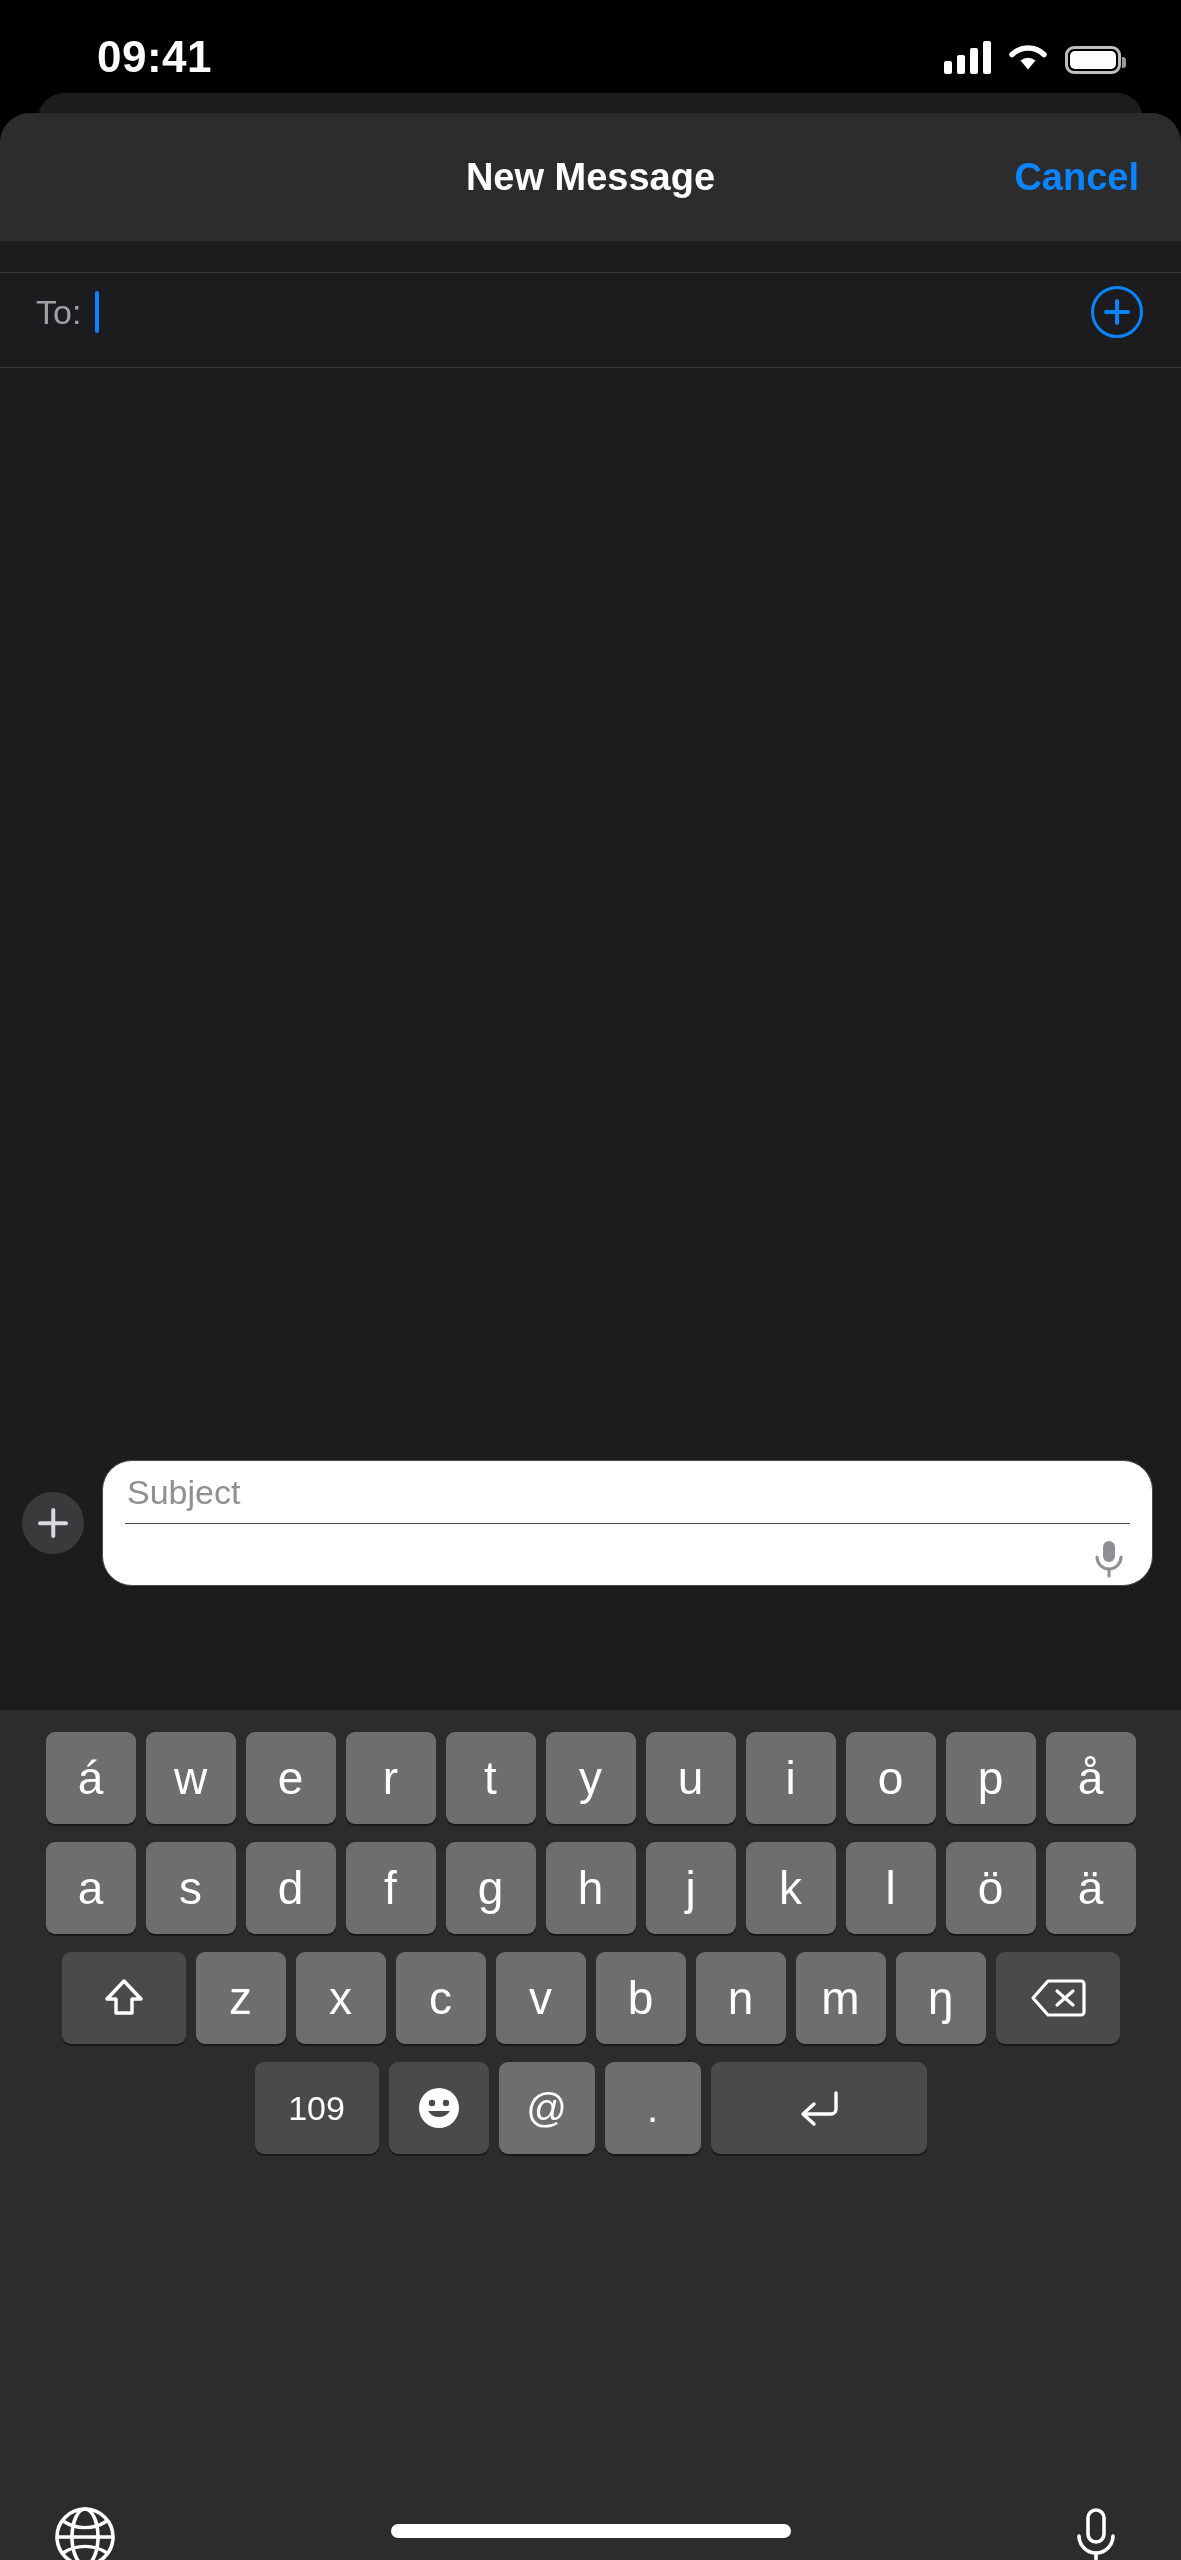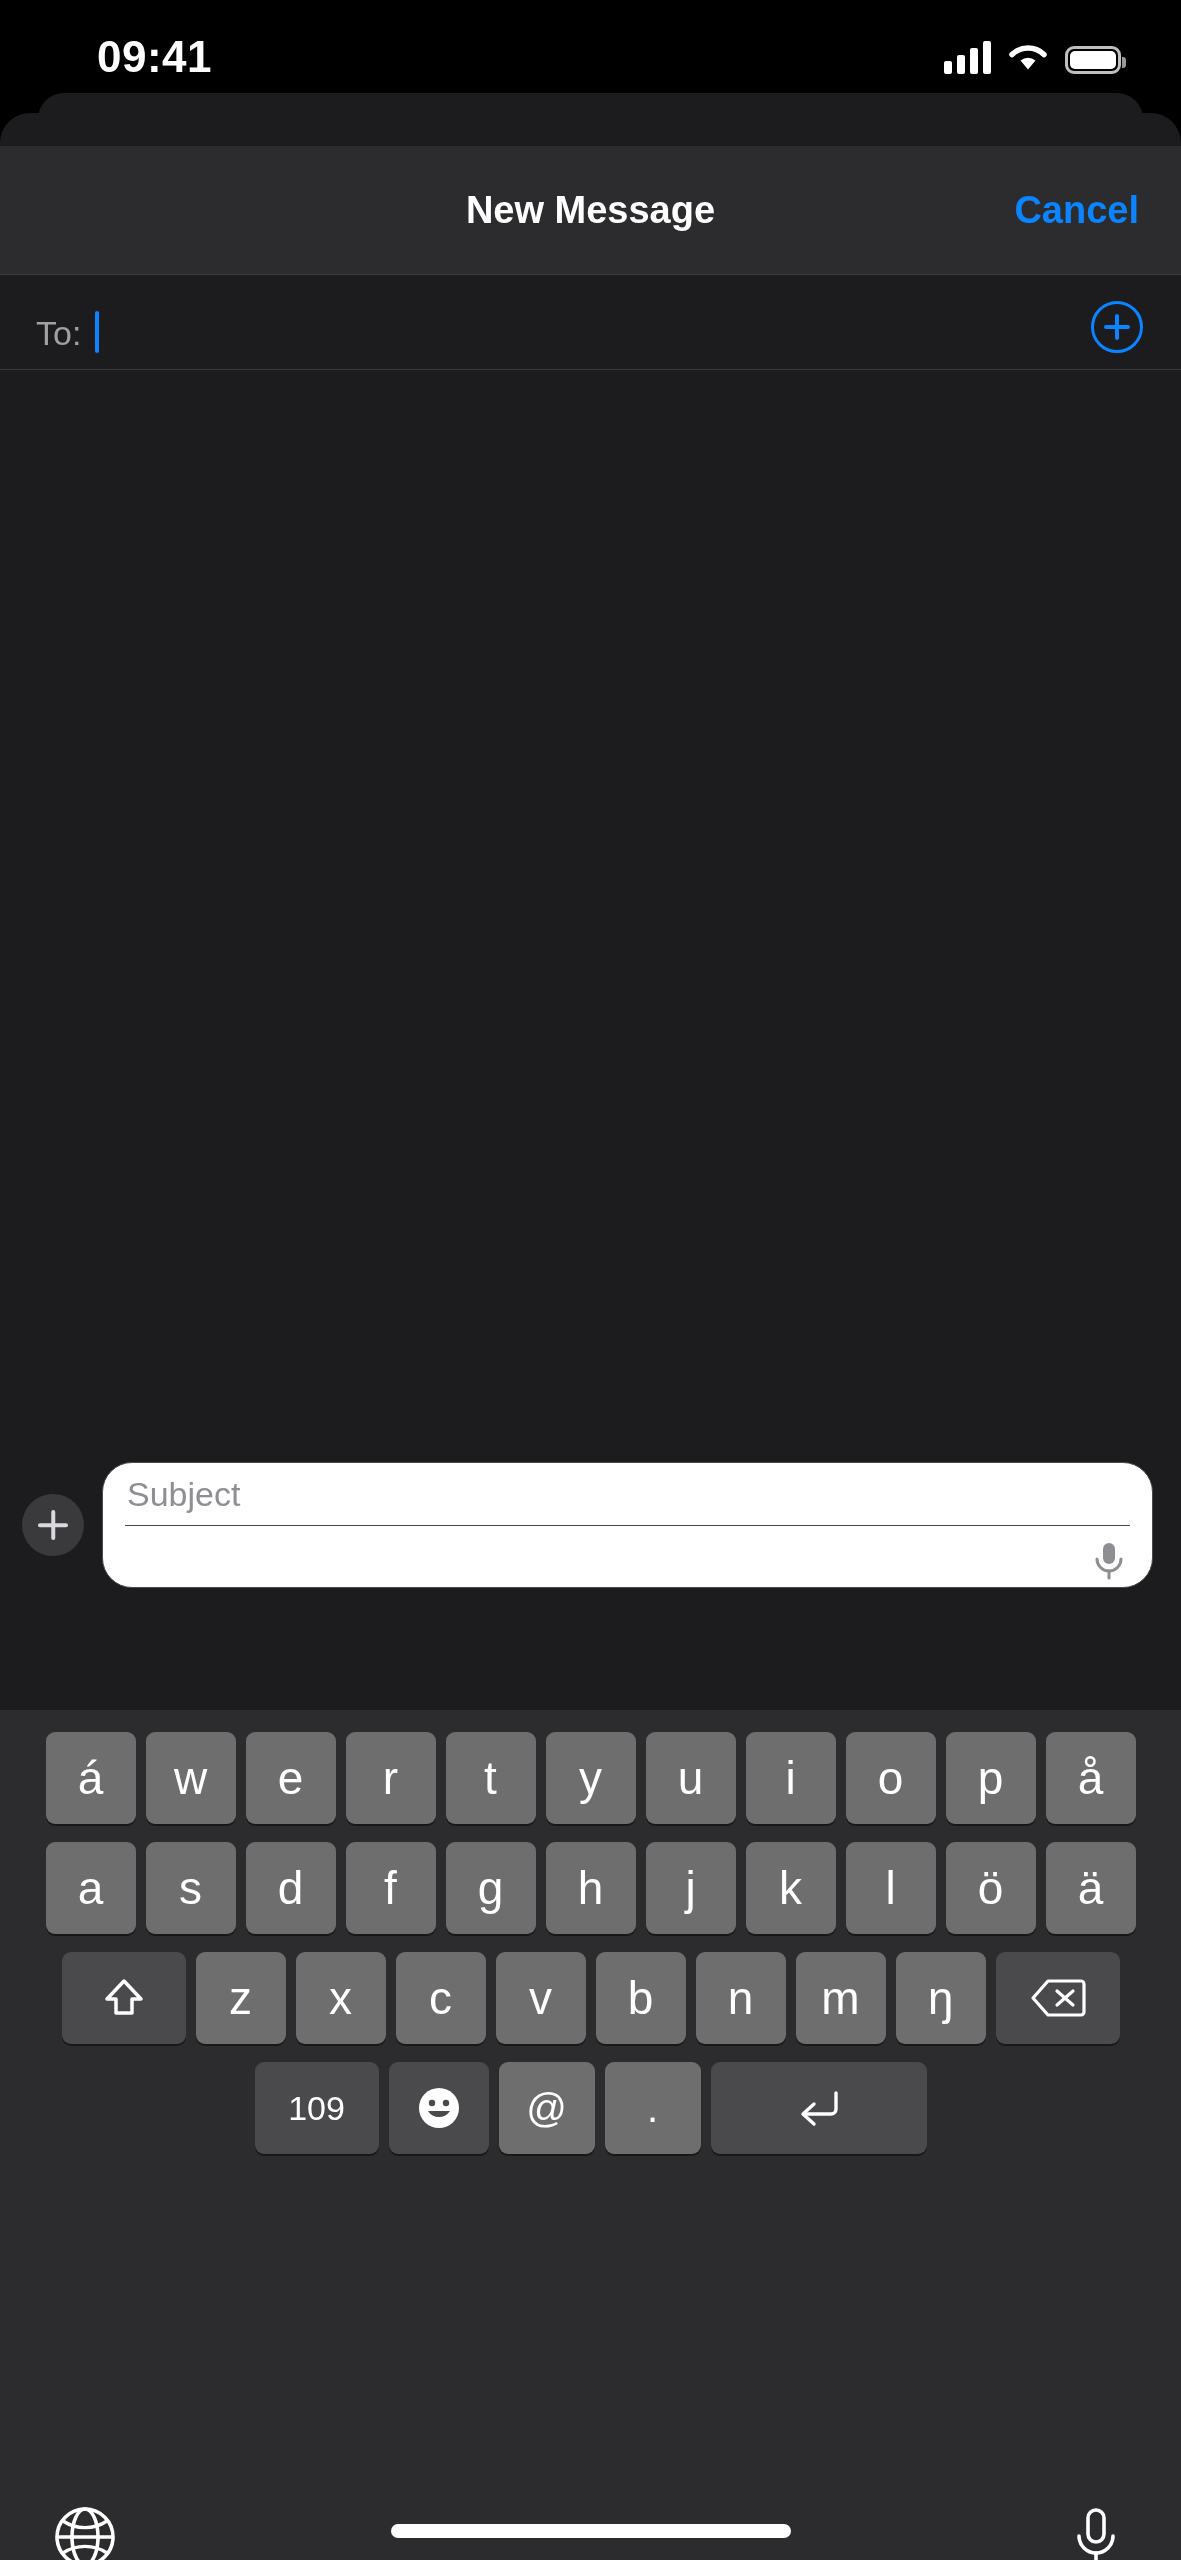--- a/index.html
+++ b/index.html
@@ -65,41 +65,42 @@
     background:#1c1c1e;
     border-radius:30px 30px 0 0;
     overflow:hidden;
   }
 
   
   #nav-bar {
     position:relative;
     height:128px;
     background:#2c2c2e;
-    display:flex; align-items:center; justify-content:center;margin-top:33px;
+    display:flex; align-items:center; justify-content:center;
   }
   #nav-title {
     color:#fff; font-size:38px; font-weight:700;
   }
   #cancel-button {
     position:absolute; right:42px; top:50%; transform:translateY(-50%);
     color:#0a84ff; font-size:38px; font-weight:700;
     background:none; border:none; cursor:pointer;
     font-family:"Liberation Sans", sans-serif;
   }
 
   
   #to-row {
     position:relative;
     height:96px;
     background:#1c1c1e;
     border-top:1px solid #3a3a3c;
     border-bottom:1px solid #3a3a3c;
-    display:flex; align-items:flex-end;
+    display:flex; align-items:center;
     padding:0 38px 16px 36px;
+    margin-top:31px;
   }
   #to-label { color:#a0a0a5; font-size:34px; }
   #to-caret {
     width:4px; height:42px; background:#0a84ff;
     margin-left:14px; border-radius:2px;
   }
   #to-input-area { flex:1; height:100%; }
   #add-contact-button {
     width:52px; height:52px; border-radius:50%;
     border:3px solid #0a84ff;

